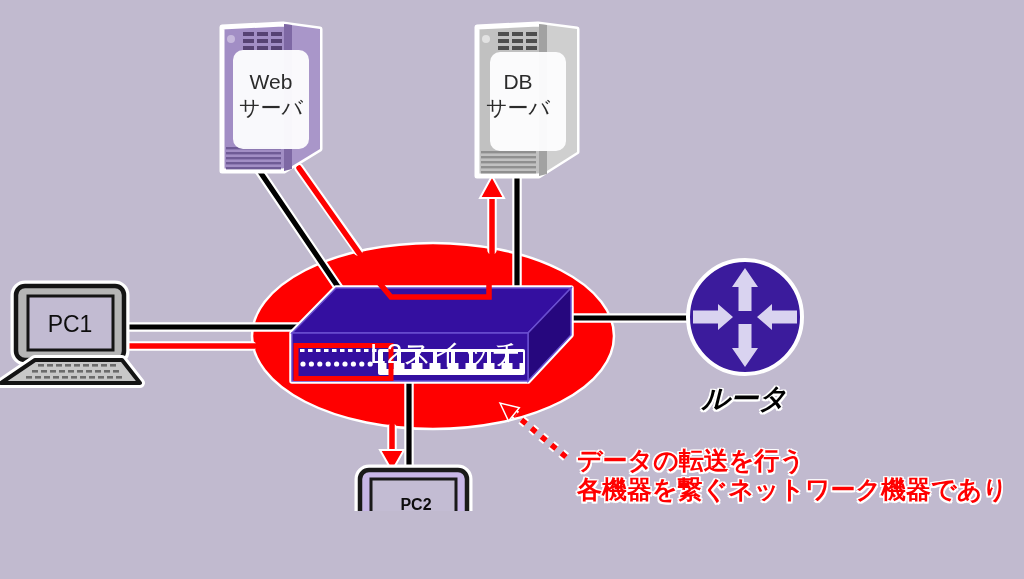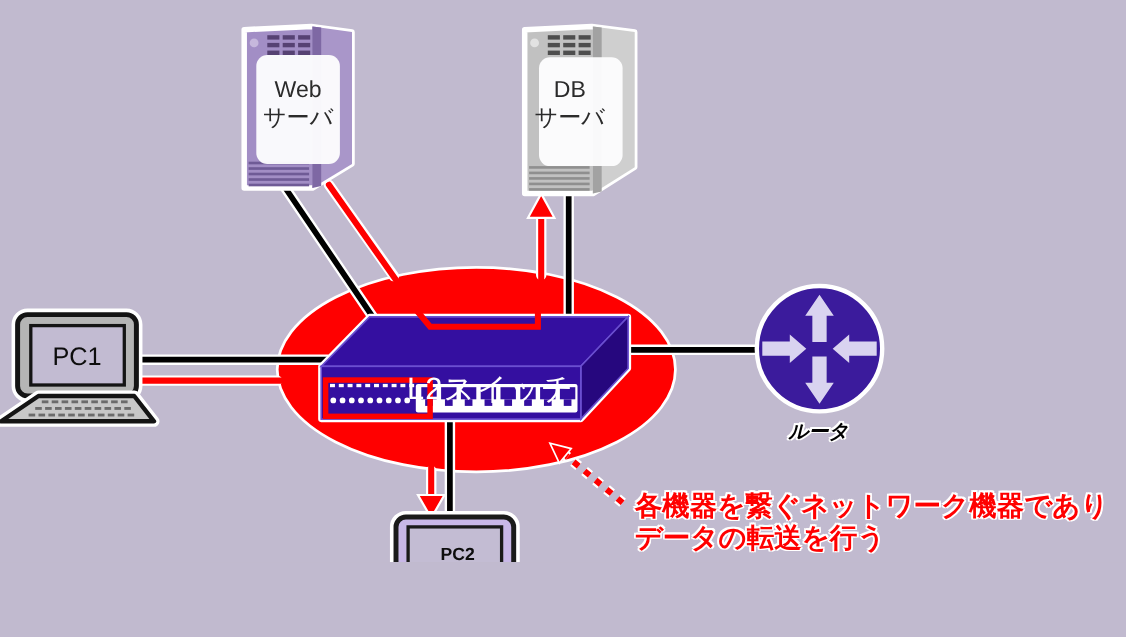--- a/index.html
+++ b/index.html
@@ -14,21 +14,21 @@
     text-shadow:-1.5px -1.5px 0 #fff, 1.5px -1.5px 0 #fff, -1.5px 1.5px 0 #fff,
                  1.5px 1.5px 0 #fff, 0 -1.5px 0 #fff, 0 1.5px 0 #fff,
                 -1.5px 0 0 #fff, 1.5px 0 0 #fff;
   }
   .srv-label { width:76px; font-size:21px; font-weight:500; color:#2b2b2b; }
   .lbl-web  { left:233px; top:69px; }
   .lbl-db   { left:480px; top:69px; }
   .lbl-pc1  { left:26px;  top:310px; width:88px; font-size:23px; font-weight:normal; color:#0d0d0d; }
   .lbl-pc2  { left:376px; top:495px; width:80px; font-size:16px; font-weight:bold; color:#0d0d0d; }
   .lbl-sw   { left:356px; top:300px; width:180px; font-size:28px; font-weight:500; color:#ffffff; letter-spacing:1px;margin-top:37px; }
-  .lbl-rt   { left:700px; top:382px; width:88px; font-size:18px; font-weight:bold; font-style:italic; color:#000; }
+  .lbl-rt   { left:700px; top:382px; width:88px; font-size:28px; font-weight:bold; font-style:italic; color:#000; }
   .lbl-note {
     left:577px; top:446px; width:440px; text-align:left;
     font-size:25px; font-weight:bold; color:#ff0000; line-height:29px;
   }
 </style>
 </head>
 <body>
 
 <div class="stage">
 
@@ -300,17 +300,17 @@
 
   <div class="label lbl-pc1">PC1</div>
 
   <div class="label lbl-pc2">PC2</div>
 
   <div class="label lbl-sw">L2スイッチ</div>
 
   <div class="label halo lbl-rt">ルータ</div>
 
   <div class="label halo lbl-note">
+    <div>データの転送を行う</div>
     <div>各機器を繋ぐネットワーク機器であり</div>
-    <div>データの転送を行う</div>
   </div>
 
 </div>
 
 </body></html>

